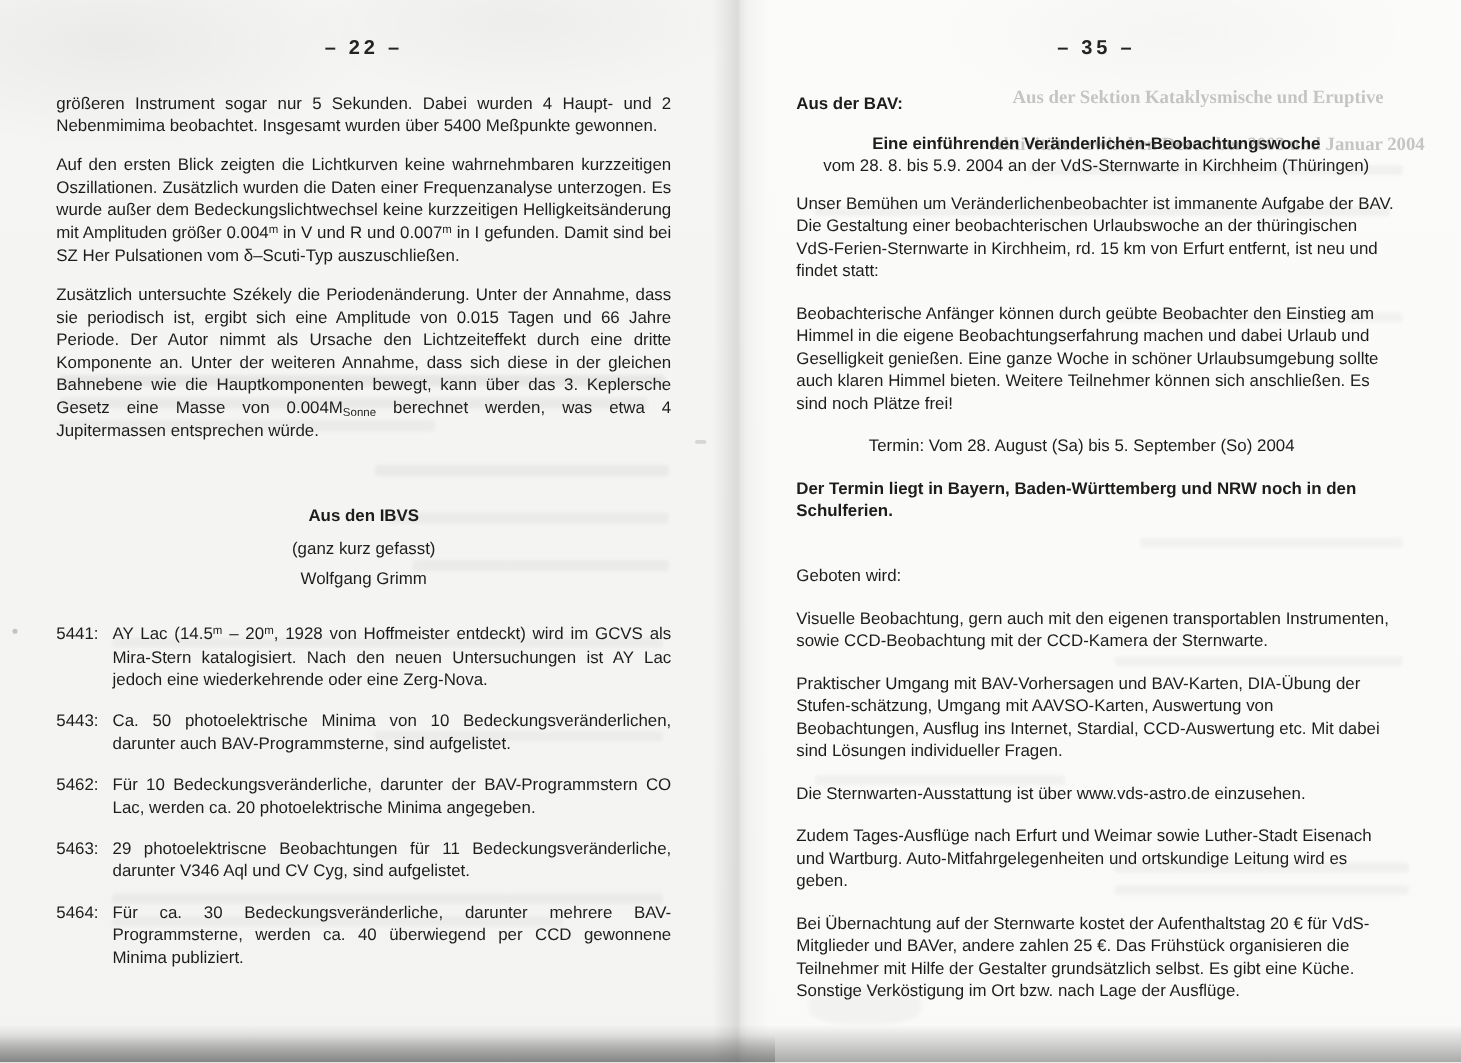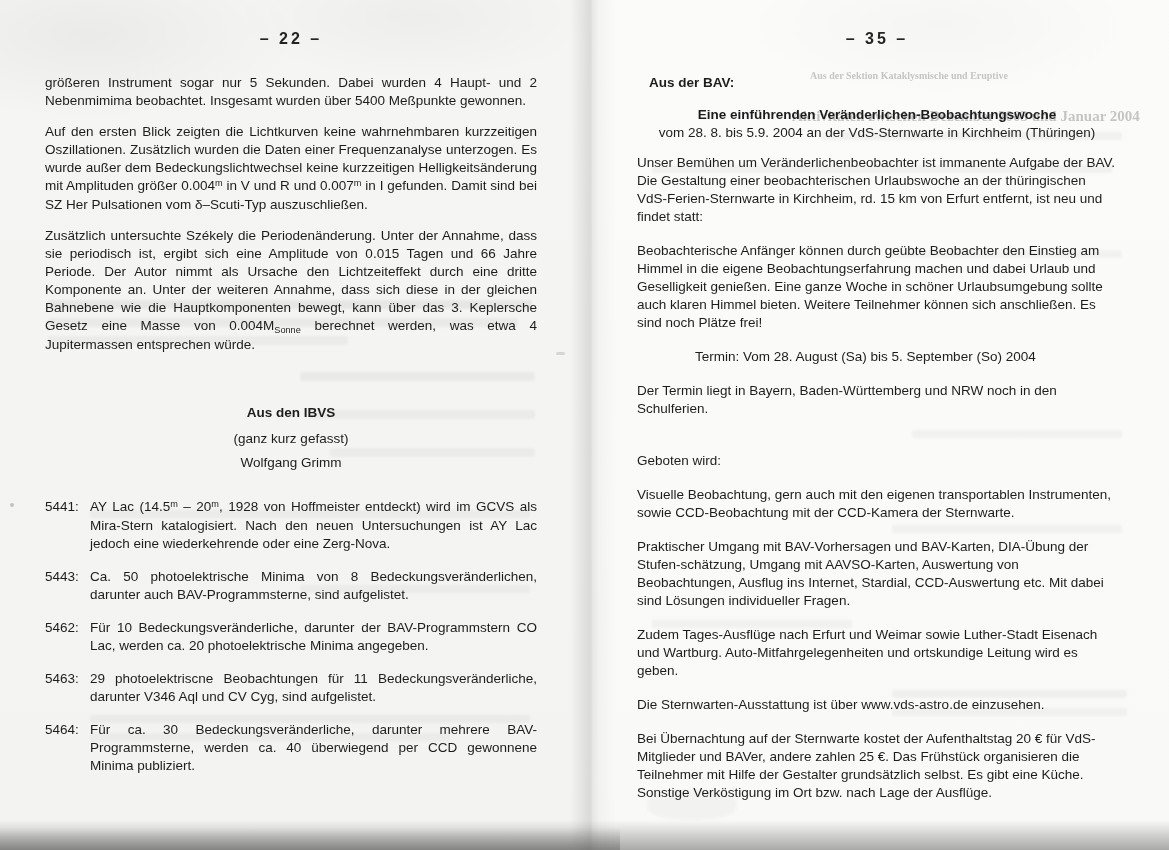--- a/index.html
+++ b/index.html
@@ -38,26 +38,26 @@
   .ibvs-head{margin-top:50px;}
   .ibvs-sub{margin-top:8px;}
   .ibvs-author{margin-top:6px;margin-bottom:26px;}
 
   
   .ibvs-item{display:flex;margin-bottom:15px;}
   .ibvs-num{flex:0 0 45px;}
   .ibvs-text{flex:1;text-align:justify;}
 
   
-  .kicker{font-weight:bold;margin:14px 0 14px 12px;}
+  .kicker{font-weight:bold;margin:14px 0 14px 0;}
   .title-line{margin-bottom:0;}
   .subtitle-line{margin-bottom:12px;}
   .author-line{margin-bottom:16px;}
   .termin{padding-left:58px;margin-bottom:16px;}
-  .gap-big{margin-bottom:34px;}
+  .gap-big{margin-bottom:34px;font-weight:bold;}
   .gap-med{margin-bottom:16px;}
 
   
   .ghost{position:absolute;background:#adadad;opacity:0.18;filter:blur(1.3px);border-radius:2px;pointer-events:none;}
   .ghost-text{position:absolute;font-family:"Liberation Serif",serif;font-weight:bold;color:#b3b3b3;opacity:0.75;filter:blur(0.5px);white-space:nowrap;pointer-events:none;}
   .speck{position:absolute;background:#8f8f8f;border-radius:50%;opacity:0.5;pointer-events:none;}
 </style>
 </head>
 <body>
 
@@ -88,40 +88,40 @@
       <div class="center bold ibvs-head">Aus den IBVS</div>
       <div class="center ibvs-sub">(ganz kurz gefasst)</div>
       <div class="center ibvs-author">Wolfgang Grimm</div>
 
       <div class="ibvs-item">
         <span class="ibvs-num">5441:</span>
         <span class="ibvs-text"><span>AY Lac (14.5</span><span class="seg-sup">m</span><span> – 20</span><span class="seg-sup">m</span><span>, 1928 von Hoffmeister entdeckt) wird im GCVS als Mira-Stern katalogisiert. Nach den neuen Untersuchungen ist AY Lac jedoch eine wiederkehrende oder eine Zerg-Nova.</span></span>
       </div>
       <div class="ibvs-item">
         <span class="ibvs-num">5443:</span>
-        <span class="ibvs-text"><span>Ca. 50 photoelektrische Minima von 8 Bedeckungsveränderlichen, darunter auch BAV-Programmsterne, sind aufgelistet.</span></span>
+        <span class="ibvs-text"><span>Ca. 50 photoelektrische Minima von 10 Bedeckungsveränderlichen, darunter auch BAV-Programmsterne, sind aufgelistet.</span></span>
       </div>
       <div class="ibvs-item">
         <span class="ibvs-num">5462:</span>
         <span class="ibvs-text"><span>Für 10 Bedeckungsveränderliche, darunter der BAV-Programmstern CO Lac, werden ca. 20 photoelektrische Minima angegeben.</span></span>
       </div>
       <div class="ibvs-item">
         <span class="ibvs-num">5463:</span>
         <span class="ibvs-text"><span>29 photoelektriscne Beobachtungen für 11 Bedeckungsveränderliche, darunter V346 Aql und CV Cyg, sind aufgelistet.</span></span>
       </div>
       <div class="ibvs-item">
         <span class="ibvs-num">5464:</span>
         <span class="ibvs-text"><span>Für ca. 30 Bedeckungsveränderliche, darunter mehrere BAV-Programmsterne, werden ca. 40 überwiegend per CCD gewonnene Minima publiziert.</span></span>
       </div>
     </div>
   </div>
 
   <div class="page" id="page-right">
 
-    <div class="ghost-text" style="left:218px;top:70px;font-size:10px;">Aus der Sektion Kataklysmische und Eruptive</div>
+    <div class="ghost-text" style="left:218px;top:70px;font-size:15px;">Aus der Sektion Kataklysmische und Eruptive</div>
     <div class="ghost-text" style="left:200px;top:108px;font-size:15px;">Aktivitäten zwischen Dezember 2003 und Januar 2004</div>
 
     <div class="ghost" style="left:230px;top:132px;width:300px;height:8px;opacity:0.12;"></div>
     <div class="ghost" style="left:60px;top:165px;width:460px;height:8px;opacity:0.12;"></div>
     <div class="ghost" style="left:300px;top:250px;width:230px;height:8px;opacity:0.10;"></div>
     <div class="ghost" style="left:320px;top:430px;width:210px;height:8px;opacity:0.10;"></div>
     <div class="ghost" style="left:300px;top:525px;width:230px;height:8px;opacity:0.10;"></div>
     <div class="ghost" style="left:60px;top:620px;width:200px;height:8px;opacity:0.10;"></div>
     <div class="ghost" style="left:300px;top:690px;width:235px;height:8px;opacity:0.12;"></div>
     <div class="ghost" style="left:300px;top:708px;width:235px;height:8px;opacity:0.10;"></div>
@@ -135,22 +135,22 @@
       <p class="center bold title-line">Eine einführenden Veränderlichen-Beobachtungswoche</p>
       <p class="center subtitle-line">vom 28. 8. bis 5.9. 2004 an der VdS-Sternwarte in Kirchheim (Thüringen)</p>
 
       <p class="gap-med">Unser Bemühen um Veränderlichenbeobachter  ist immanente Aufgabe der BAV. Die Gestaltung einer beobachterischen Urlaubswoche an der thüringischen VdS-Ferien-Sternwarte in Kirchheim, rd. 15 km von Erfurt entfernt, ist neu und findet statt:</p>
       <p class="gap-med">Beobachterische Anfänger können durch geübte Beobachter den Einstieg am Himmel in die eigene Beobachtungserfahrung machen und dabei Urlaub und Geselligkeit genießen. Eine ganze Woche in schöner Urlaubsumgebung sollte auch klaren Himmel bieten. Weitere Teilnehmer können sich anschließen. Es sind noch Plätze frei!</p>
       <p class="termin">Termin:  Vom 28. August (Sa) bis 5. September (So) 2004</p>
       <p class="gap-big">Der Termin liegt in Bayern, Baden-Württemberg und NRW noch in den Schulferien.</p>
       <p class="gap-med">Geboten wird:</p>
       <p class="gap-med">Visuelle Beobachtung, gern auch mit den eigenen transportablen Instrumenten, sowie CCD-Beobachtung mit der CCD-Kamera der Sternwarte.</p>
       <p class="gap-med">Praktischer Umgang mit BAV-Vorhersagen und BAV-Karten, DIA-Übung der Stufen-schätzung, Umgang mit AAVSO-Karten, Auswertung von  Beobachtungen, Ausflug ins Internet, Stardial, CCD-Auswertung etc. Mit dabei sind Lösungen individueller Fragen.</p>
+      <p class="gap-med">Die Sternwarten-Ausstattung ist über www.vds-astro.de  einzusehen.</p>
       <p class="gap-med">Zudem Tages-Ausflüge nach Erfurt und Weimar sowie Luther-Stadt Eisenach und Wartburg. Auto-Mitfahrgelegenheiten und ortskundige Leitung wird es geben.</p>
-      <p class="gap-med">Die Sternwarten-Ausstattung ist über www.vds-astro.de  einzusehen.</p>
       <p class="gap-med">Bei Übernachtung auf der Sternwarte kostet der Aufenthaltstag 20 € für VdS-Mitglieder und BAVer, andere zahlen 25 €. Das Frühstück organisieren die Teilnehmer mit Hilfe der  Gestalter grundsätzlich selbst. Es gibt eine Küche. Sonstige Verköstigung im Ort bzw. nach Lage der Ausflüge.</p>
 
     </div>
   </div>
 
   <div id="gutter-shadow"></div>
   <div id="bottom-shadow"></div>
   <div id="bottom-shadow-left"></div>
 </div>
 

